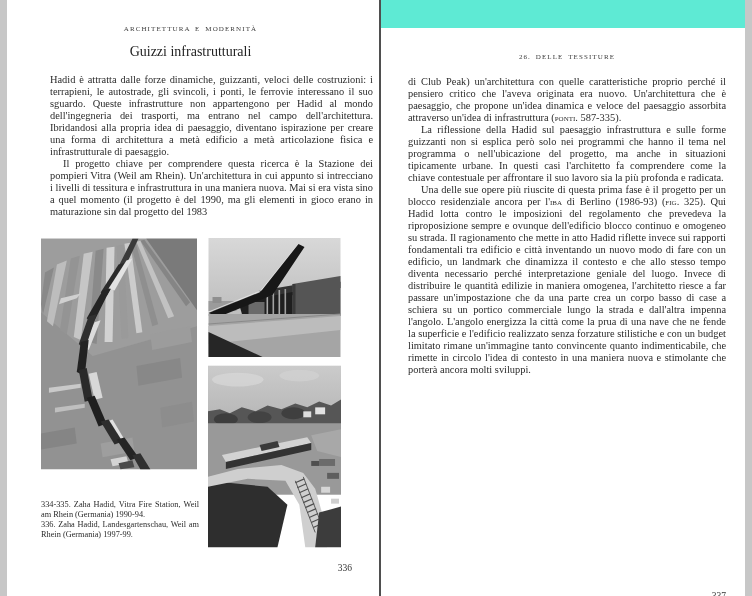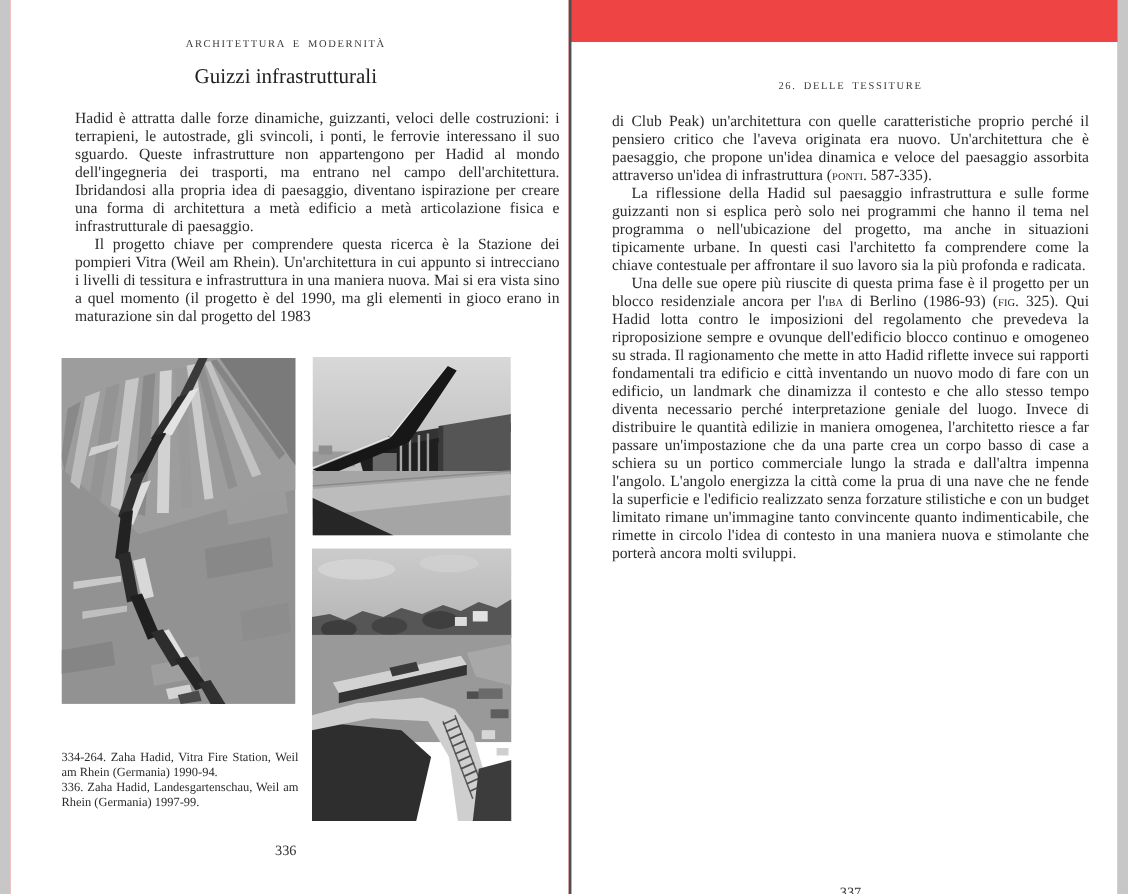--- a/index.html
+++ b/index.html
@@ -1,17 +1,17 @@
 <!DOCTYPE html>
 <html lang="it"><head>
 <meta charset="utf-8">
 <style>
   html,body{margin:0;padding:0;background:#fff;}
   #spread{
-    position:relative;width:752px;height:596px;background:#ef4444;
+    position:relative;width:752px;height:596px;background:#5eead4;
     overflow:hidden;font-family:"Liberation Serif","DejaVu Serif",serif;
     color:#2b2b2b;
   }
   .scan-edge{position:absolute;top:0;height:596px;background:#c7c7c7;}
   #edge-left{left:0;width:7px;}
   #edge-right{right:0;width:7px;}
   #gutter{position:absolute;left:379px;top:0;width:2px;height:596px;background:#4f4f4f;}
   .page{position:absolute;top:0;height:596px;background:#ffffff;}
   #page-left{left:7px;width:372px;}
   #page-right{left:381px;width:364px;margin-top:28px;}
@@ -34,21 +34,21 @@
   .smallcaps{font-variant:small-caps;}
   .figure{position:absolute;line-height:0;}
   #fig-painting{left:34px;top:238px;}
   #fig-vitra{left:201px;top:238px;}
   #fig-landes{left:201px;top:365px;}
   .caption{
     position:absolute;left:34px;top:500px;width:158px;
     font-size:8.3px;line-height:10px;color:#2b2b2b;
   }
   .caption .para{text-align:justify;}
-  .page-number{position:absolute;top:563px;text-align:center;font-size:9.5px;color:#333;}
+  .page-number{position:absolute;top:563px;text-align:right;font-size:9.5px;color:#333;}
   #page-left .page-number{left:22px;width:323px;}
   #page-right .page-number{left:27px;width:318px;}
 </style>
 </head>
 <body>
 
 <div id="spread">
 
   <div id="edge-left" class="scan-edge"></div>
   <div id="edge-right" class="scan-edge"></div>
@@ -179,21 +179,21 @@
         <rect x="112" y="94" width="16" height="7" fill="#6b6b6b"></rect>
         <rect x="120" y="108" width="12" height="6" fill="#5e5e5e"></rect>
         <rect x="104" y="96" width="8" height="5" fill="#4f4f4f"></rect>
         <rect x="114" y="122" width="9" height="6" fill="#d6d6d6"></rect>
         <rect x="124" y="134" width="8" height="5" fill="#cfcfcf"></rect>
         <polygon points="112,148 134,142 134,183 108,183" fill="#3c3c3c"></polygon>
       </svg>
     </div>
 
     <div class="caption">
-        <p class="para"><span>334-264. Zaha Hadid, Vitra Fire Station, Weil am Rhein (Germania) 1990-94.</span></p>
+        <p class="para"><span>334-335. Zaha Hadid, Vitra Fire Station, Weil am Rhein (Germania) 1990-94.</span></p>
         <p class="para"><span>336. Zaha Hadid, Landesgartenschau, Weil am Rhein (Germania) 1997-99.</span></p>
       </div>
 
     <div class="page-number">336</div>
   </div>
 
   <div class="page" id="page-right">
     <div class="running-header">26. DELLE TESSITURE</div>
     <div class="body-text">
         <p class="para"><span>di Club Peak) un'architettura con quelle caratteristiche proprio perché il pensiero critico che l'aveva originata era nuovo. Un'architettura che è paesaggio, che propone un'idea dinamica e veloce del paesaggio assorbita attraverso un'idea di infrastruttura (</span><span class="smallcaps">ponti.</span><span> 587-335).</span></p>

